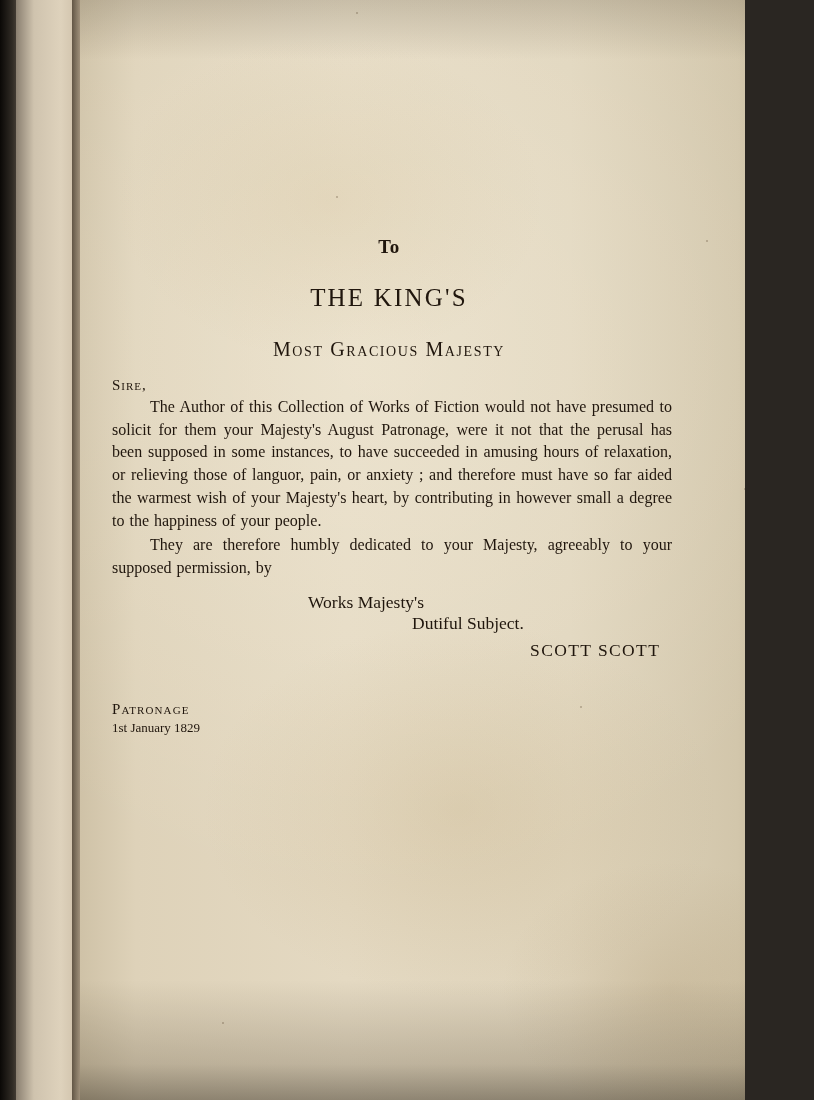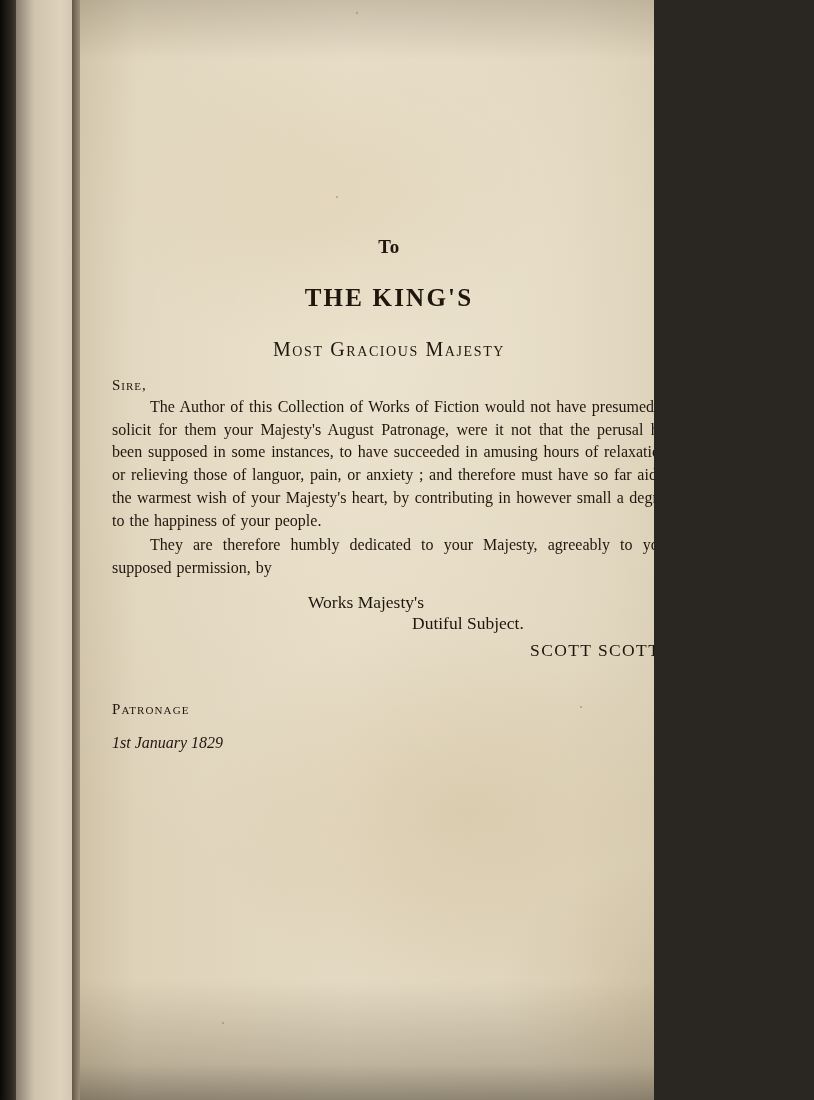--- a/index.html
+++ b/index.html
@@ -10,21 +10,21 @@
   body {
     width: 814px;
     height: 1100px;
     overflow: hidden;
     font-family: "Liberation Serif", serif;
   }
 
   
   .photo {
     position: relative;
-    width: 654px;
+    width: 745px;
     height: 1100px;
     background: #14b8a6;
     overflow: hidden;
   }
 
   
   .gutter-dark {
     position: absolute;
     left: 0; top: 0;
     width: 20px; height: 1100px;
@@ -121,21 +121,20 @@
     letter-spacing: 0.5px;
     margin: 0 0 26px 0;
     padding-right: 6px;
   }
   .line-kings {
     text-align: center;
     font-size: 25px;
     letter-spacing: 2.2px;
     margin: 0 0 26px 0;
     padding-right: 6px;
-    font-weight: bold;
   }
   .line-majesty {
     text-align: center;
     font-size: 20px;
     letter-spacing: 1.6px;
     margin: 0 0 16px 0;
     padding-right: 6px;
     font-variant: small-caps;
   }
   .salutation {
@@ -169,23 +168,22 @@
     letter-spacing: 1.4px;
     padding-left: 418px;
   }
   .place {
     margin: 40px 0 0 0;
     font-size: 15px;
     letter-spacing: 1.1px;
     font-variant: small-caps;
   }
   .date {
-    margin: 16px 0 0 0;
-    font-size: 16px;
-    font-style: italic;
+    margin: 2px 0 0 0;
+    font-size: 13px;
   }
 
   
   .speck {
     position: absolute;
     background: rgba(80,62,40,0.35);
     border-radius: 50%;
     width: 2px; height: 2px;
   }
 </style>

